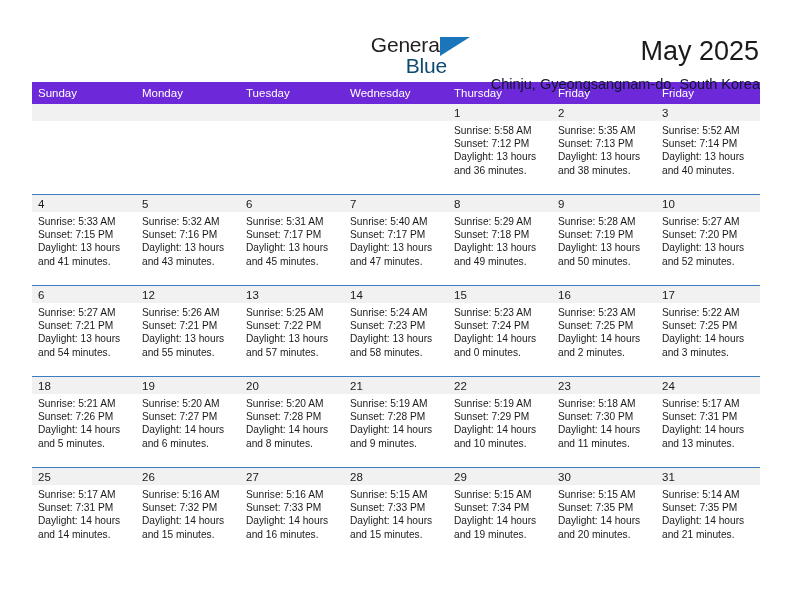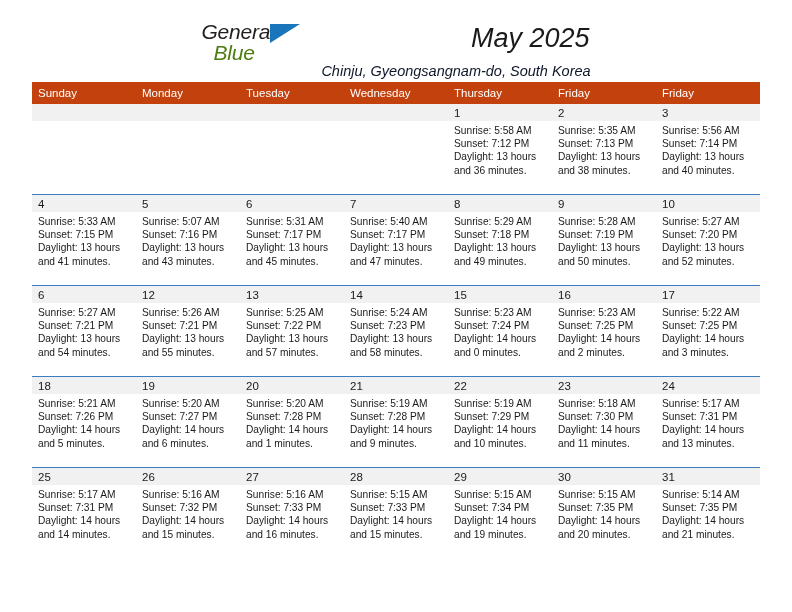--- a/index.html
+++ b/index.html
@@ -19,25 +19,24 @@
     width: 792px;
     height: 612px;
     box-sizing: border-box;
     padding: 0 32px;
   }
 
   
   .top-bar {
     display: flex;
     align-items: flex-start;
-    justify-content: center;
-    padding-top: 21px;
+    justify-content: flex-end;
+    padding-top: 34px;
     height: 70px;
     box-sizing: border-box;
-    font-style: italic;
   }
   .logo {
     position: relative;
     width: 120px;
     height: 48px;
     user-select: none;
   }
   .logo-general {
     position: absolute;
     left: 0;
@@ -51,25 +50,25 @@
     position: absolute;
     left: 69px;
     top: 3px;
     width: 0;
     height: 0;
     border-left: 30px solid #1b75bb;
     border-bottom: 19px solid transparent;
   }
   .logo-blue {
     position: absolute;
-    left: 12px;
+    left: 35px;
     top: 21px;
     font-size: 21px;
     letter-spacing: -0.2px;
-    color: #4d7c0f;
+    color: #0c4a6e;
     line-height: 1;
   }
   .title-block {
     text-align: right;
     padding-top: 2px;
   }
   .cal-title {
     font-size: 27px;
     color: #1a1a1a;
     line-height: 1.05;
@@ -85,21 +84,21 @@
   }
 
   
   .calendar {
     margin-top: 12px;
     width: 728px;
     border-collapse: collapse;
     table-layout: fixed;
   }
   .calendar th {
-    background: #c2410c;
+    background: #6d28d9;
     color: #ffffff;
     font-weight: normal;
     font-size: 11.5px;
     text-align: left;
     padding: 5px 0 5px 6px;
     height: 18px;
     box-sizing: border-box;
   }
   .calendar td {
     vertical-align: top;
@@ -233,21 +232,21 @@
                 <div>Sunset: 7:13 PM</div>
                 <div>Daylight: 13 hours</div>
                 <div>and 38 minutes.</div>
               </div>
             </div>
           </td>
         <td>
             <div class="cell">
               <div class="daynum-band">3</div>
               <div class="cell-body">
-                <div>Sunrise: 5:56 AM</div>
+                <div>Sunrise: 5:52 AM</div>
                 <div>Sunset: 7:14 PM</div>
                 <div>Daylight: 13 hours</div>
                 <div>and 40 minutes.</div>
               </div>
             </div>
           </td>
       </tr>
 
       <tr class="week-row">
         <td>
@@ -258,21 +257,21 @@
                 <div>Sunset: 7:15 PM</div>
                 <div>Daylight: 13 hours</div>
                 <div>and 41 minutes.</div>
               </div>
             </div>
           </td>
         <td>
             <div class="cell">
               <div class="daynum-band">5</div>
               <div class="cell-body">
-                <div>Sunrise: 5:07 AM</div>
+                <div>Sunrise: 5:32 AM</div>
                 <div>Sunset: 7:16 PM</div>
                 <div>Daylight: 13 hours</div>
                 <div>and 43 minutes.</div>
               </div>
             </div>
           </td>
         <td>
             <div class="cell">
               <div class="daynum-band">6</div>
               <div class="cell-body">
@@ -432,21 +431,21 @@
               </div>
             </div>
           </td>
         <td>
             <div class="cell">
               <div class="daynum-band">20</div>
               <div class="cell-body">
                 <div>Sunrise: 5:20 AM</div>
                 <div>Sunset: 7:28 PM</div>
                 <div>Daylight: 14 hours</div>
-                <div>and 1 minutes.</div>
+                <div>and 8 minutes.</div>
               </div>
             </div>
           </td>
         <td>
             <div class="cell">
               <div class="daynum-band">21</div>
               <div class="cell-body">
                 <div>Sunrise: 5:19 AM</div>
                 <div>Sunset: 7:28 PM</div>
                 <div>Daylight: 14 hours</div>

